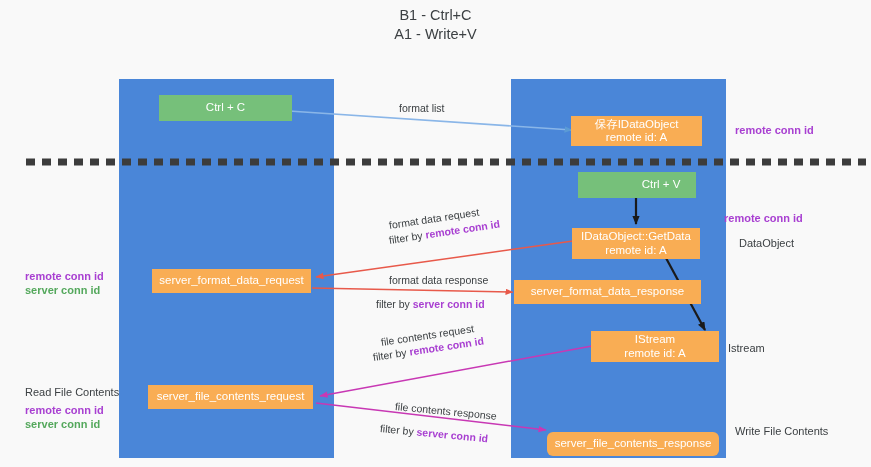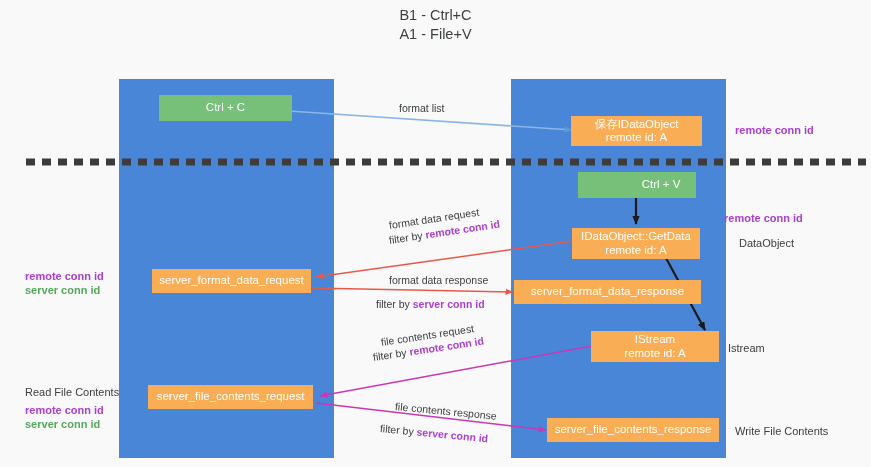--- a/index.html
+++ b/index.html
@@ -52,21 +52,21 @@
   .side{position:absolute;font-size:11px;color:#3c4043;line-height:14px;white-space:nowrap;}
   .sideb{position:absolute;font-size:11px;line-height:14px;white-space:nowrap;font-weight:bold;}
 </style>
 </head>
 <body>
 
 <div class="stage">
 
   <div class="title">
     <div>B1 - Ctrl+C</div>
-    <div>A1 - File+V</div>
+    <div>A1 - Write+V</div>
   </div>
 
 
   <div class="lane" style="left:119px;top:79px;width:215px;height:379px;"></div>
   <div class="lane" style="left:511px;top:79px;width:215px;height:379px;"></div>
 
   <svg class="wires" viewBox="0 0 871 467">
     <defs>
       <marker id="ah-blue" markerWidth="9" markerHeight="9" refX="7.5" refY="3.2" orient="auto" markerUnits="userSpaceOnUse">
         <path d="M0,0 L8,3.2 L0,6.4 z" fill="#5b9bd5"></path>
@@ -127,21 +127,21 @@
 
   <div class="node orange" style="left:591px;top:331px;width:128px;height:31px;">
     <span>IStream</span>
     <span>remote id: A</span>
   </div>
 
   <div class="node orange" style="left:148px;top:385px;width:165px;height:24px;">
     <span>server_file_contents_request</span>
   </div>
 
-  <div class="node orange" style="left:547px;top:418px;width:172px;height:24px;">
+  <div class="node orange" style="left:547px;top:432px;width:172px;height:24px;border-radius:6px;">
     <span>server_file_contents_response</span>
   </div>
 
   <div class="lbl" style="left:399px;top:102px;">format list</div>
 
   <div class="lbl rot-up" style="left:389px;top:219px;">format data request</div>
   <div class="lbl rot-up" style="left:389px;top:234px;">
     <span>filter by </span><span class="purple">remote conn id</span>
   </div>
 

